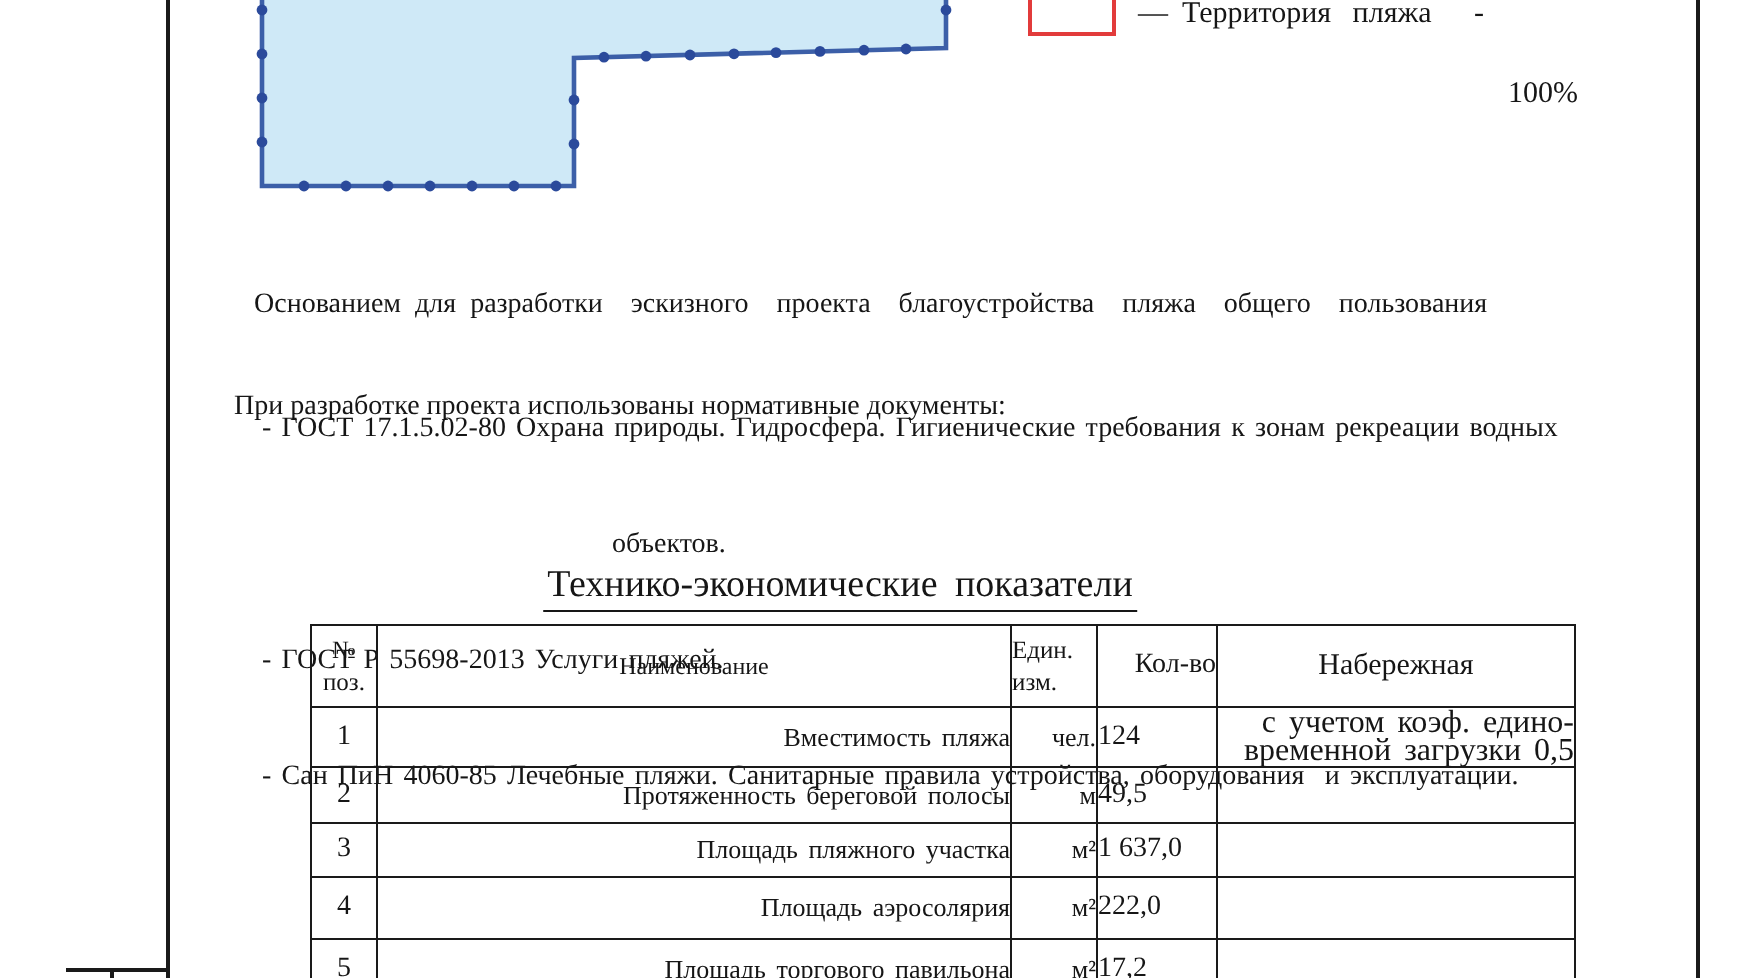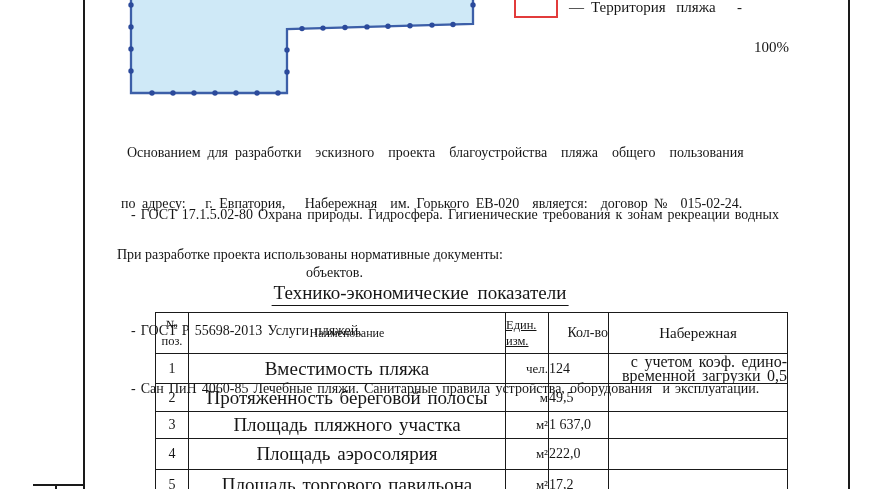--- a/index.html
+++ b/index.html
@@ -41,25 +41,25 @@
     position:absolute;left:155px;top:312px;width:632px;
     border-collapse:collapse;table-layout:fixed;
   }
   table.tep th,table.tep td{
     border:1.4px solid #1a1a1a;padding:0;vertical-align:middle;
     font-family:"Liberation Serif","DejaVu Serif",serif;color:#161616;
     overflow:hidden;
   }
   th.h-num{font-size:12.5px;font-weight:normal;white-space:pre-line;line-height:1.3;text-align:center;}
   th.h-name{font-size:12px;font-weight:normal;text-align:center;}
-  th.h-unit{font-size:12.5px;font-weight:normal;white-space:pre-line;line-height:1.3;text-align:left;padding-left:3px;text-decoration:underline;}
+  th.h-unit{font-size:12.5px;font-weight:normal;white-space:pre-line;line-height:1.3;text-align:left;padding-left:3px;}
   th.h-qty{font-size:14px;font-weight:normal;text-align:right;}
   th.h-note{font-size:15px;font-weight:normal;text-align:center;}
   td.c-num{font-size:14px;text-align:center;}
-  td.c-name{font-size:19px;text-align:center;padding-left:10px;word-spacing:2px;}
+  td.c-name{font-size:13px;text-align:right;padding-left:10px;word-spacing:2px;}
   td.c-unit{font-size:13px;text-align:right;}
   td.c-qty{font-size:14px;text-align:left;}
   td.c-note{font-size:16px;line-height:13.5px;white-space:pre-line;text-align:right;
             vertical-align:top;padding:3px 4px 0 5px;word-spacing:2.5px;}
 </style>
 </head>
 <body>
 
 <div class="screen">
 
@@ -98,21 +98,20 @@
 
   <span class="legend-swatch" id="legend-swatch" style="border-color: rgb(226, 59, 59);"></span>
   <span class="legend-dash">—</span>
   <span class="legend-label">Территория пляжа</span>
   <span class="legend-sep">-</span>
   <span class="legend-value">100%</span>
 
 
   <div class="intro">
     <div class="intro-line indent1">Основанием для разработки  эскизного  проекта  благоустройства  пляжа  общего  пользования</div>
-    <div class="intro-line indent2">по адресу:   г. Евпатория,   Набережная  им. Горького ЕВ-020  является:  договор №  015-02-24.</div>
     <div class="intro-line">При разработке проекта использованы нормативные документы:</div>
   </div>
 
   <div class="docs">
     <div class="doc-line">- ГОСТ 17.1.5.02-80 Охрана природы. Гидросфера. Гигиенические требования к зонам рекреации водных</div>
     <div class="doc-line doc-cont">объектов.</div>
     <div class="doc-line">- ГОСТ Р 55698-2013 Услуги пляжей.</div>
     <div class="doc-line">- Сан ПиН 4060-85 Лечебные пляжи. Санитарные правила устройства, оборудования  и эксплуатации.</div>
     
   </div>

